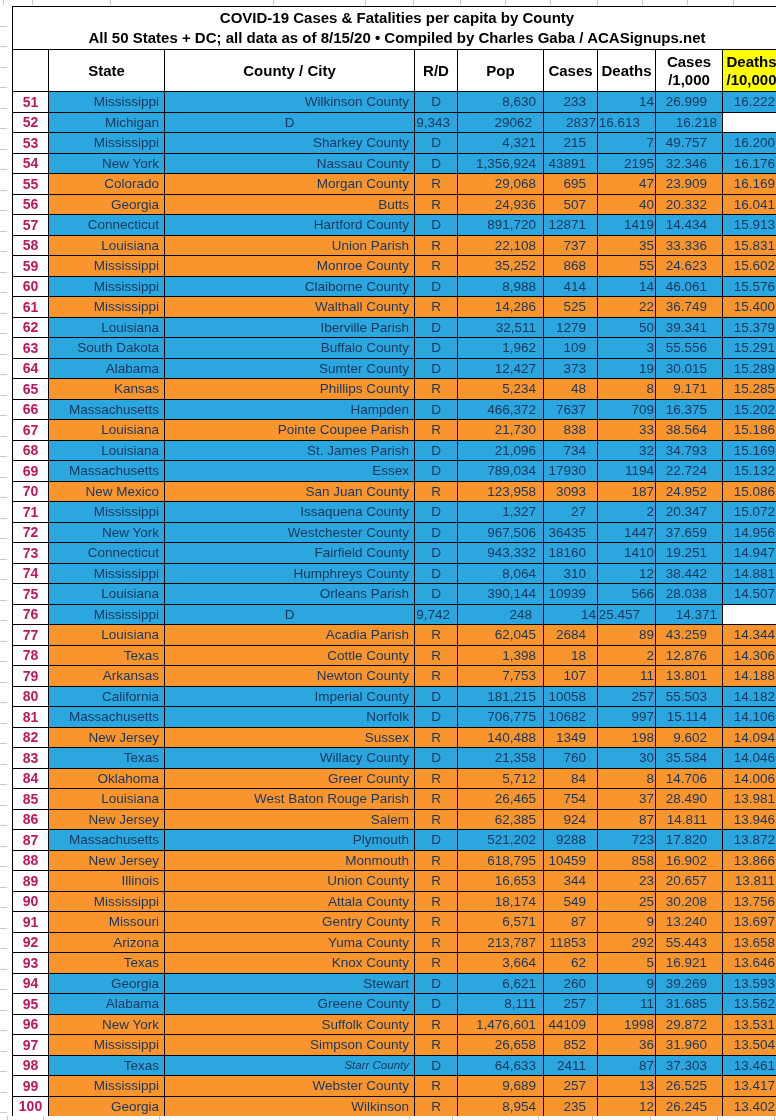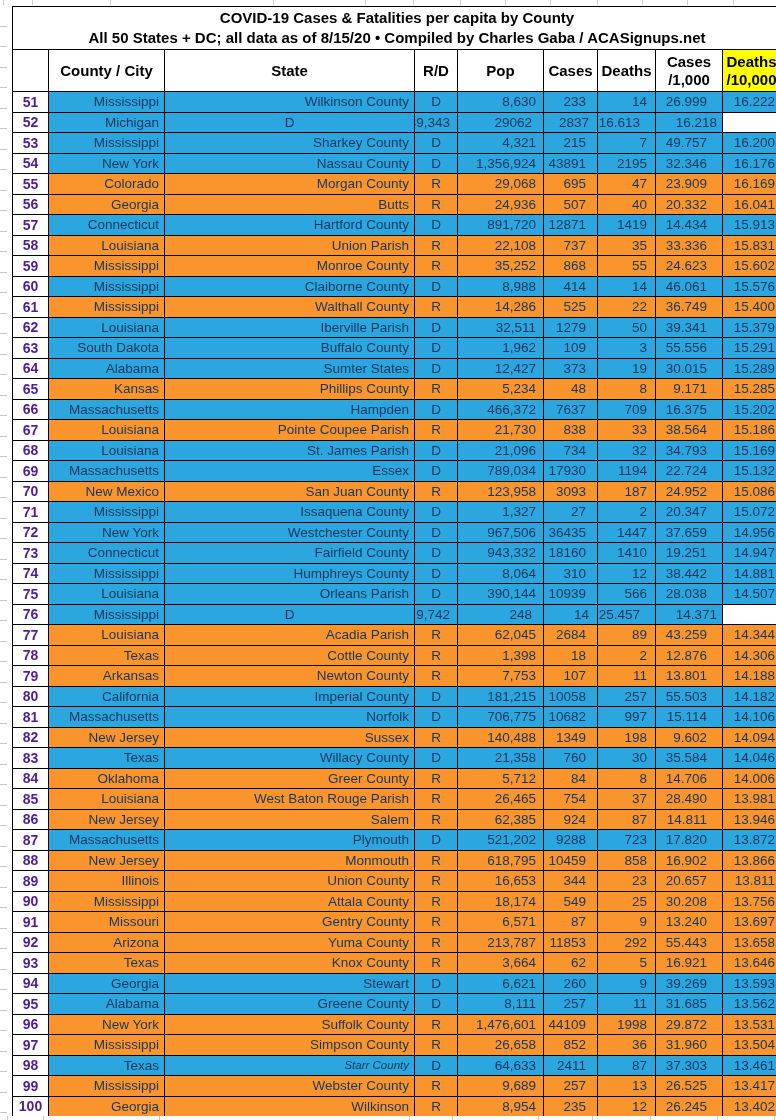--- a/index.html
+++ b/index.html
@@ -44,25 +44,25 @@
 
   .tr { height: 20.5px; border-bottom: 1px solid #000; }
   .td {
     border-right: 1px solid #000;
     display: flex; align-items: center; justify-content: flex-end;
     font-size: 13.5px; color: var(--txt, #17375E);
     padding-right: 5px; white-space: nowrap; overflow: hidden;
   }
   .tr.dem .td:not(.rank) { background: var(--dem, #2BA6DF); }
   .tr.rep .td:not(.rank) { background: var(--rep, #F9952C); }
-  .td.rank { background: #fff; color: #4c1d95; font-weight: 700; justify-content: center; padding: 0; font-size: 14px; }
+  .td.rank { background: #fff; color: #be185d; font-weight: 700; justify-content: center; padding: 0; font-size: 14px; }
   .td.rd { justify-content: center; padding: 0; }
   .td.pop { padding-right: 7px; }
   .td.cases { padding-right: 11px; }
-  .td.deaths { padding-right: 8px; }
+  .td.deaths { padding-right: 1px; }
   .td.c1k { padding-right: 15px; }
   .td.d10k { padding-right: 5px; }
   .tr.shrink .td.county { font-size: 11.5px; font-style: italic; }
 </style>
 </head>
 <body>
 
 <div class="screen">
 
   <div class="top-gutter">
@@ -84,22 +84,22 @@
 
   <div class="sheet">
 
     <div class="title-block">
       <div class="title-line">COVID-19 Cases &amp; Fatalities per capita by County</div>
       <div class="title-line">All 50 States + DC; all data as of 8/15/20  • Compiled by Charles Gaba / ACASignups.net</div>
     </div>
 
     <div class="grid-row thead">
       <div class="th rank"></div>
+      <div class="th state">State</div>
       <div class="th county">County / City</div>
-      <div class="th state">State</div>
       <div class="th rd">R/D</div>
       <div class="th pop">Pop</div>
       <div class="th cases">Cases</div>
       <div class="th deaths">Deaths</div>
       <div class="th c1k">
         <span>Cases</span>
         <span>/1,000</span>
       </div>
       <div class="th d10k">
         <span>Deaths</span>
@@ -246,21 +246,21 @@
     <div class="td rd">D</div>
     <div class="td pop">1,962</div>
     <div class="td cases">109</div>
     <div class="td deaths">3</div>
     <div class="td c1k">55.556</div>
     <div class="td d10k">15.291</div>
   </div>
         <div class="grid-row tr dem">
     <div class="td rank">64</div>
     <div class="td state">Alabama</div>
-    <div class="td county">Sumter States</div>
+    <div class="td county">Sumter County</div>
     <div class="td rd">D</div>
     <div class="td pop">12,427</div>
     <div class="td cases">373</div>
     <div class="td deaths">19</div>
     <div class="td c1k">30.015</div>
     <div class="td d10k">15.289</div>
   </div>
         <div class="grid-row tr rep">
     <div class="td rank">65</div>
     <div class="td state">Kansas</div>

